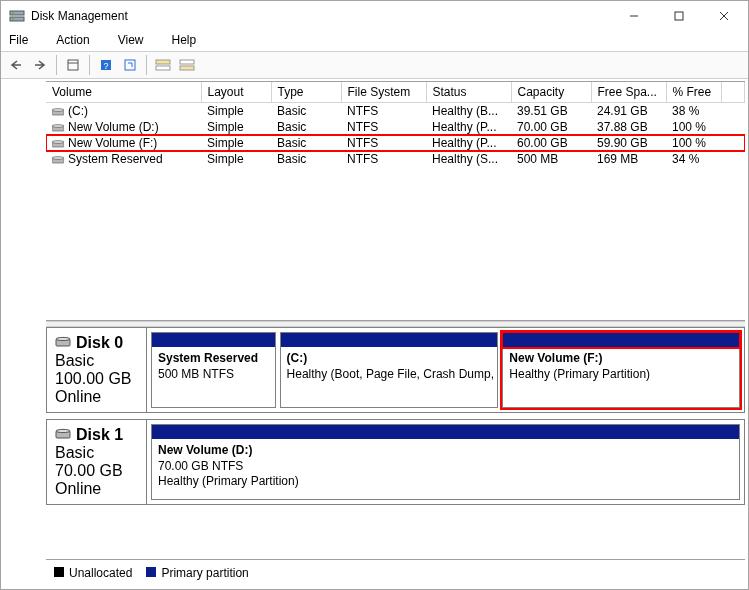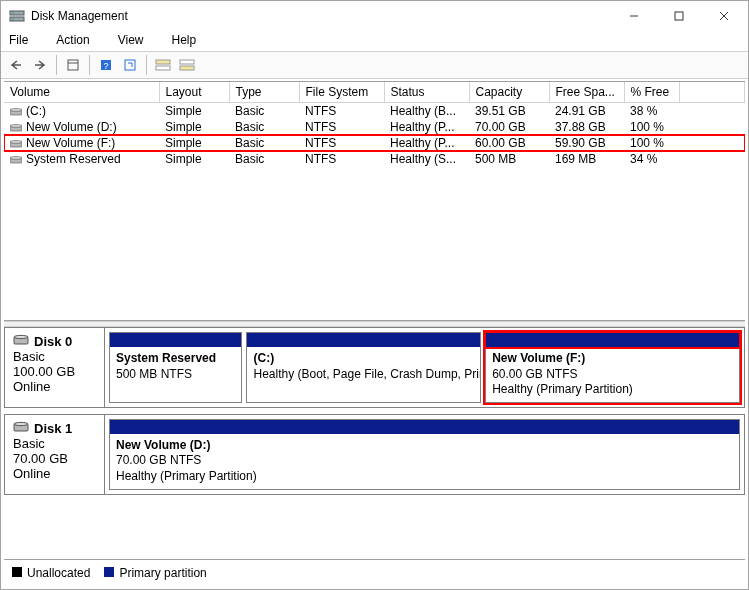--- a/index.html
+++ b/index.html
@@ -8,32 +8,32 @@
   .titlebar { height: 30px; display: flex; align-items: center; padding: 0 2px 0 8px; }
   .titlebar .icon { width: 16px; height: 16px; margin-right: 6px; }
   .titlebar .title { flex: 1; font-size: 12px; }
   .winbtns { display: flex; }
   .winbtn { width: 45px; height: 28px; display: flex; align-items: center; justify-content: center; }
   .menubar { height: 20px; display: flex; align-items: flex-start; padding: 0 0; gap: 12px; }
   .menuitem { padding: 2px 8px; }
   .toolbar { height: 28px; border-top: 1px solid #d0d0d0; border-bottom: 1px solid #d0d0d0; display: flex; align-items: center; padding: 0 4px; gap: 2px; background: #fafafa; }
   .tbtn { width: 22px; height: 22px; display: flex; align-items: center; justify-content: center; border: 1px solid transparent; }
   .tsep { width: 1px; height: 20px; background: #c0c0c0; margin: 0 3px; }
-  .content { flex: 1; display: flex; flex-direction: column; min-height: 0; }
+  .content { flex: 1; display: flex; flex-direction: column; min-height: 0; padding-left: 42px; }
   .top-pane { height: 240px; border-top: 1px solid #a0a0a0; border-bottom: 1px solid #a0a0a0; overflow: hidden; margin: 2px 3px 0 3px; }
   table.vols { width: 100%; border-collapse: collapse; table-layout: fixed; }
   table.vols th { text-align: left; font-weight: 400; padding: 3px 6px; border-right: 1px solid #d4d4d4; border-bottom: 1px solid #d4d4d4; background: #fff; white-space: nowrap; overflow: hidden; }
   table.vols td { padding: 1px 6px; white-space: nowrap; overflow: hidden; text-overflow: ellipsis; }
   .volname { display: flex; align-items: center; gap: 4px; }
   .diskicon { width: 12px; height: 10px; display: inline-block; }
   .hl-red { outline: 2px solid #ff0000; outline-offset: -1px; }
   .divider { height: 6px; background: #f0f0f0; cursor: row-resize; border-top: 1px solid #d0d0d0; border-bottom: 1px solid #d0d0d0; margin: 0 3px; }
   .bottom-pane { flex: 1; overflow: auto; padding: 0 3px; }
   .diskrow { display: flex; border: 1px solid #808080; margin-bottom: 6px; background: #fff; }
-  .diskinfo { width: 100px; border-right: 1px solid #808080; padding: 6px 8px; font-size: 13px; }
+  .diskinfo { width: 100px; border-right: 1px solid #808080; padding: 6px 8px; font-size: 16px; }
   .diskinfo .dname { font-weight: 700; display: flex; align-items: center; gap: 5px; }
   .diskparts { flex: 1; display: flex; padding: 4px; gap: 4px; }
   .part { flex: 1; border: 1px solid #808080; display: flex; flex-direction: column; min-width: 0; }
   .part .stripe { height: 14px; background: #0b1c8c; }
   .part .pbody { padding: 4px 6px; font-size: 12px; line-height: 1.3; overflow: hidden; white-space: nowrap; }
   .part .pbody .pn { font-weight: 700; }
   .part.hl .stripe { outline: 2px solid #ff0000; outline-offset: 0; }
   .part.hl { outline: 2px solid #ff0000; outline-offset: 0; }
   .legend { border-top: 1px solid #a0a0a0; padding: 6px 8px; display: flex; gap: 14px; align-items: center; margin: 0 3px 3px 3px; }
   .swatch { width: 10px; height: 10px; display: inline-block; margin-right: 5px; }
@@ -261,21 +261,20 @@
               <div class="stripe"></div>
               <div class="pbody">
                 <div class="pn">(C:)</div>
                 <div>Healthy (Boot, Page File, Crash Dump, Prim</div>
               </div>
             </div>
             <div class="part hl" style="flex: 2.5 1 0%;">
               <div class="stripe"></div>
               <div class="pbody">
                 <div class="pn">New Volume  (F:)</div>
-                <div>60.00 GB NTFS</div>
                 <div>Healthy (Primary Partition)</div>
               </div>
             </div>
           </div>
         </div>
         <div class="diskrow">
           <div class="diskinfo">
             <div class="dname">
               <span><svg width="16" height="12">
                   <rect x="1" y="3" width="14" height="7" rx="1" fill="#b8b8b8" stroke="#555"></rect>

